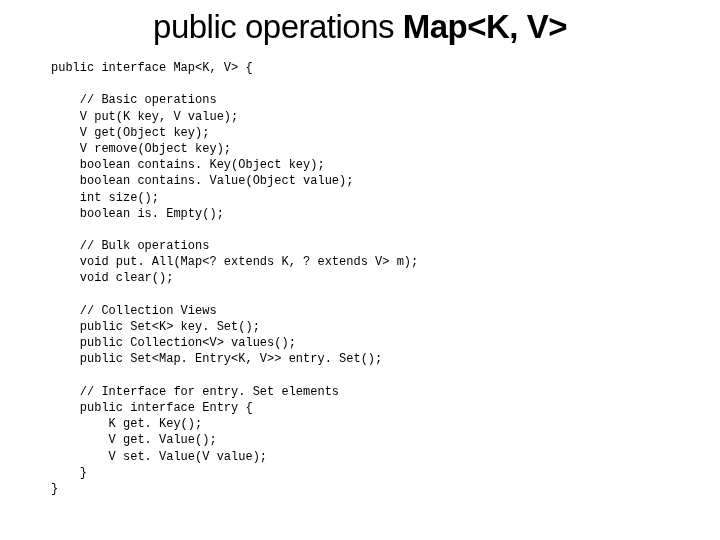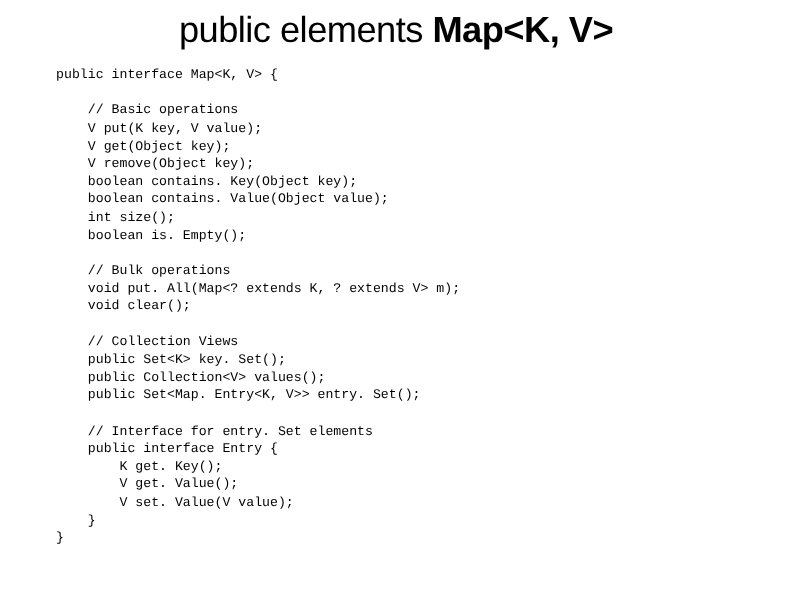--- a/index.html
+++ b/index.html
@@ -23,21 +23,21 @@
       font-family: "Courier New", Courier, monospace;
       font-size: 12px;
       line-height: 1.35;
       white-space: pre;
       padding-left: 51px;
     }
   </style>
 </head>
 <body>
 
-<h1 class="title"><span>public elements </span><span class="bold">Map&lt;K, V&gt;</span></h1>
+<h1 class="title"><span>public operations </span><span class="bold">Map&lt;K, V&gt;</span></h1>
 <div class="code">public interface Map&lt;K, V&gt; {
 
     // Basic operations
     V put(K key, V value);
     V get(Object key);
     V remove(Object key);
     boolean contains. Key(Object key);
     boolean contains. Value(Object value);
     int size();
     boolean is. Empty();

